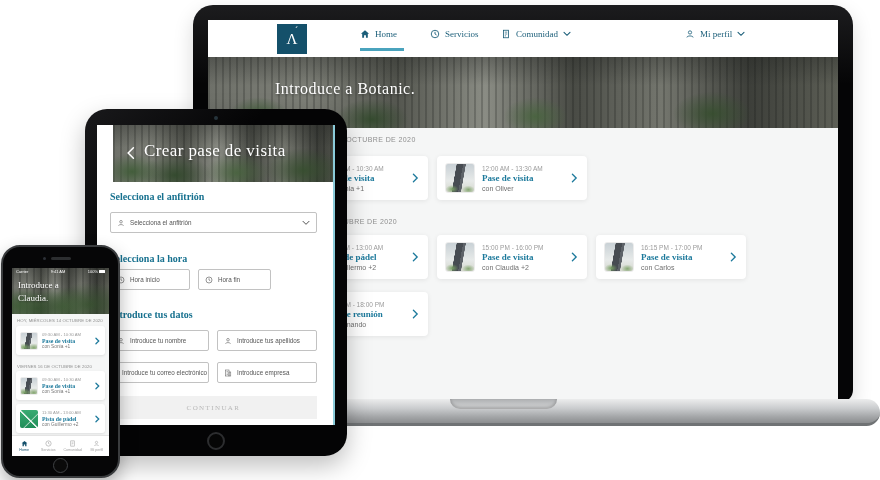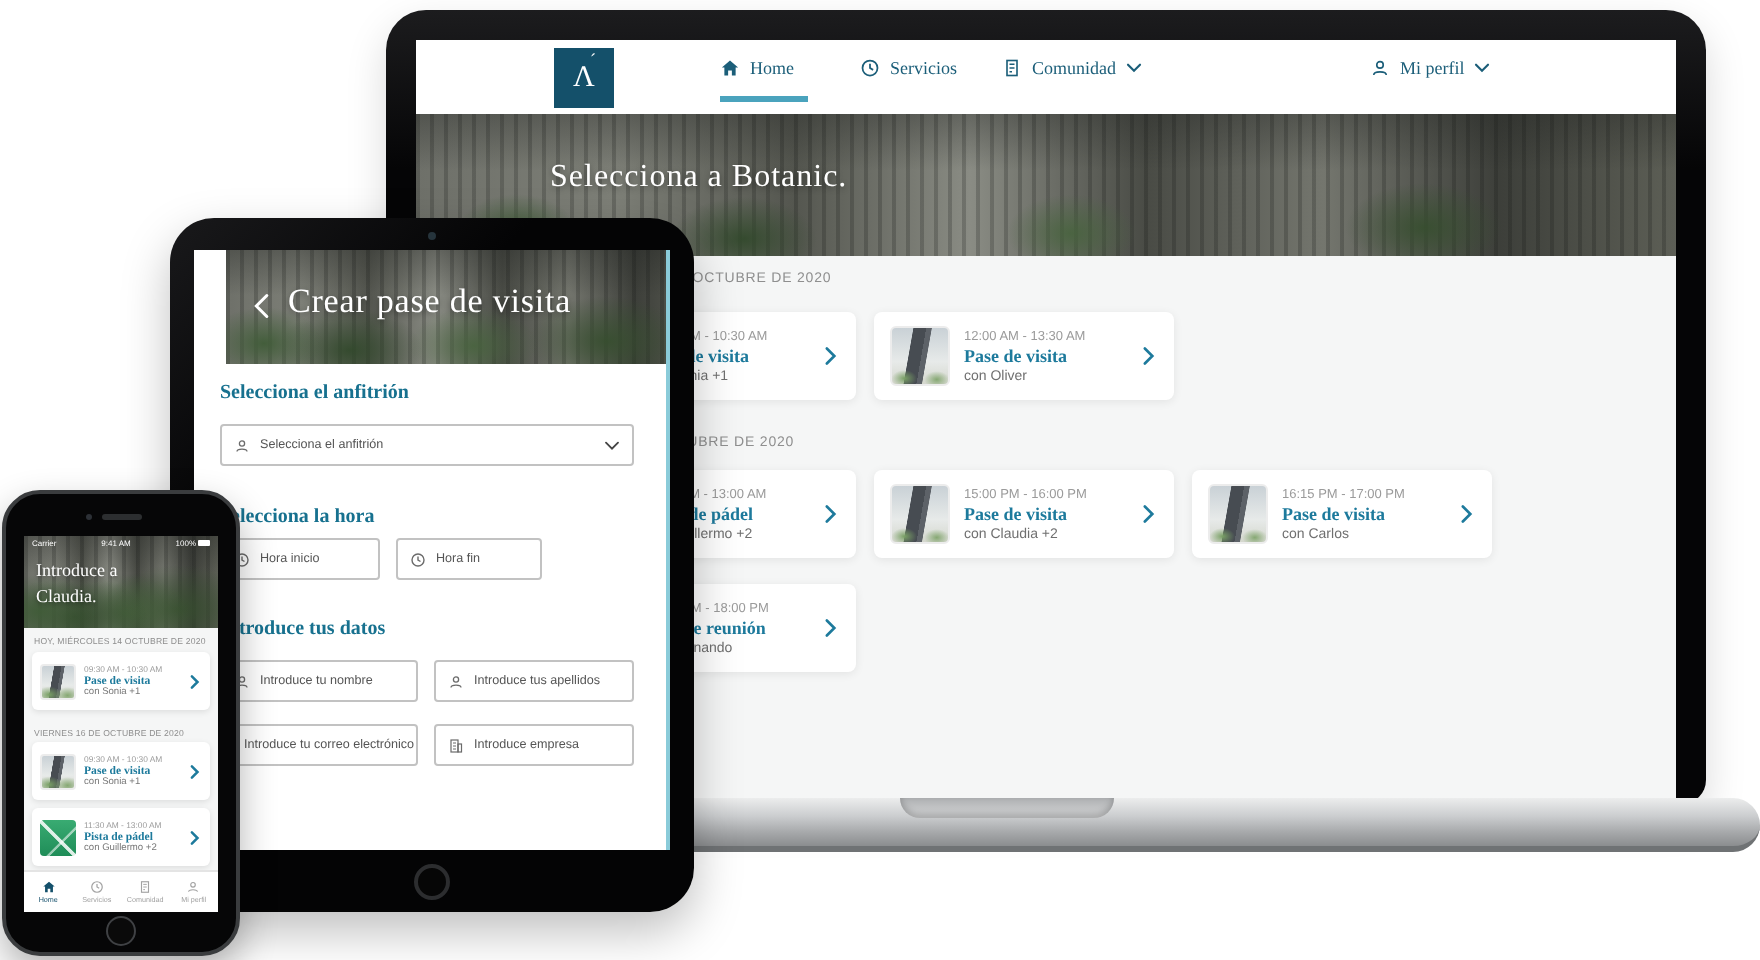--- a/index.html
+++ b/index.html
@@ -186,21 +186,21 @@
               <path d="M3 13.5 c0 -3.2 10 -3.2 10 0" fill="none" stroke="currentColor" stroke-width="1.3"></path>
             </svg>
           <span>Mi perfil</span>
           <svg width="8" height="6" viewBox="0 0 12 8">
               <path d="M1.5 1.5 L6 6 L10.5 1.5" fill="none" stroke="currentColor" stroke-width="1.6" stroke-linecap="round"></path>
             </svg>
         </div>
       </div>
 
       <div class="lap-hero photo">
-        <div class="lap-hero-title serif">Selecciona a Botanic.</div>
+        <div class="lap-hero-title serif">Introduce a Botanic.</div>
       </div>
 
       <div class="lap-content">
         <div class="lap-date" style="top:8px;">HOY, MIÉRCOLES 14 OCTUBRE DE 2020</div>
 
         <div class="lcard" style="left:70px; top:28px;">
           <div class="lthumb thumb-building"></div>
           <div class="meta">
             <span class="time">09:30 AM - 10:30 AM</span>
             <span class="title">Pase de visita</span>
@@ -343,20 +343,21 @@
       </div>
       <div class="tfield" style="left:120px; top:237px; width:100px;">
         <svg width="8" height="8" viewBox="0 0 16 16">
             <rect x="3" y="2" width="7" height="12" fill="none" stroke="currentColor" stroke-width="1.2"></rect>
             <rect x="10" y="6" width="3.5" height="8" fill="none" stroke="currentColor" stroke-width="1.2"></rect>
             <path d="M5 5h3 M5 8h3 M5 11h3" stroke="currentColor" stroke-width="1"></path>
           </svg>
         <span class="ph">Introduce empresa</span>
       </div>
 
+      <button class="tab-btn">CONTINUAR</button>
     </div>
     <div class="tab-home"></div>
   </div>
 
   <div class="phone">
     <div class="ph-cam"></div>
     <div class="ph-speaker"></div>
     <div class="ph-screen">
 
       <div class="ph-hero photo">

